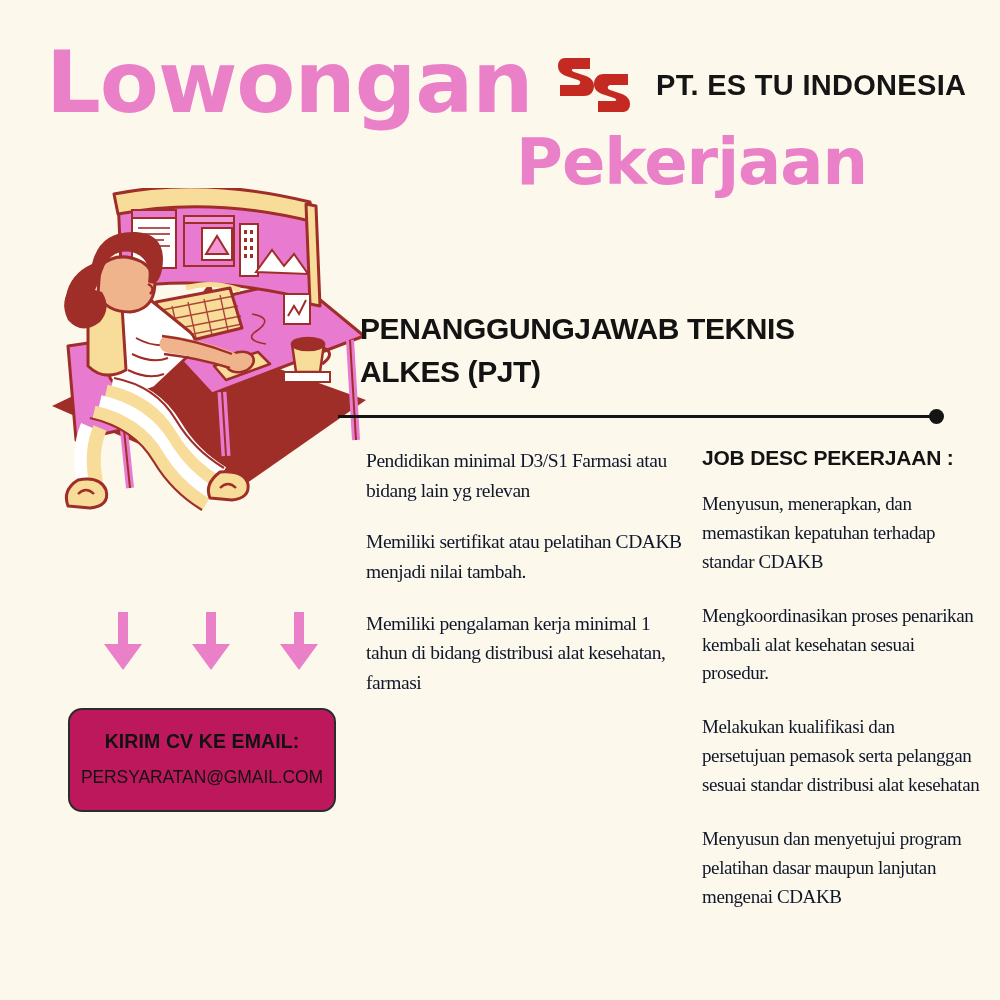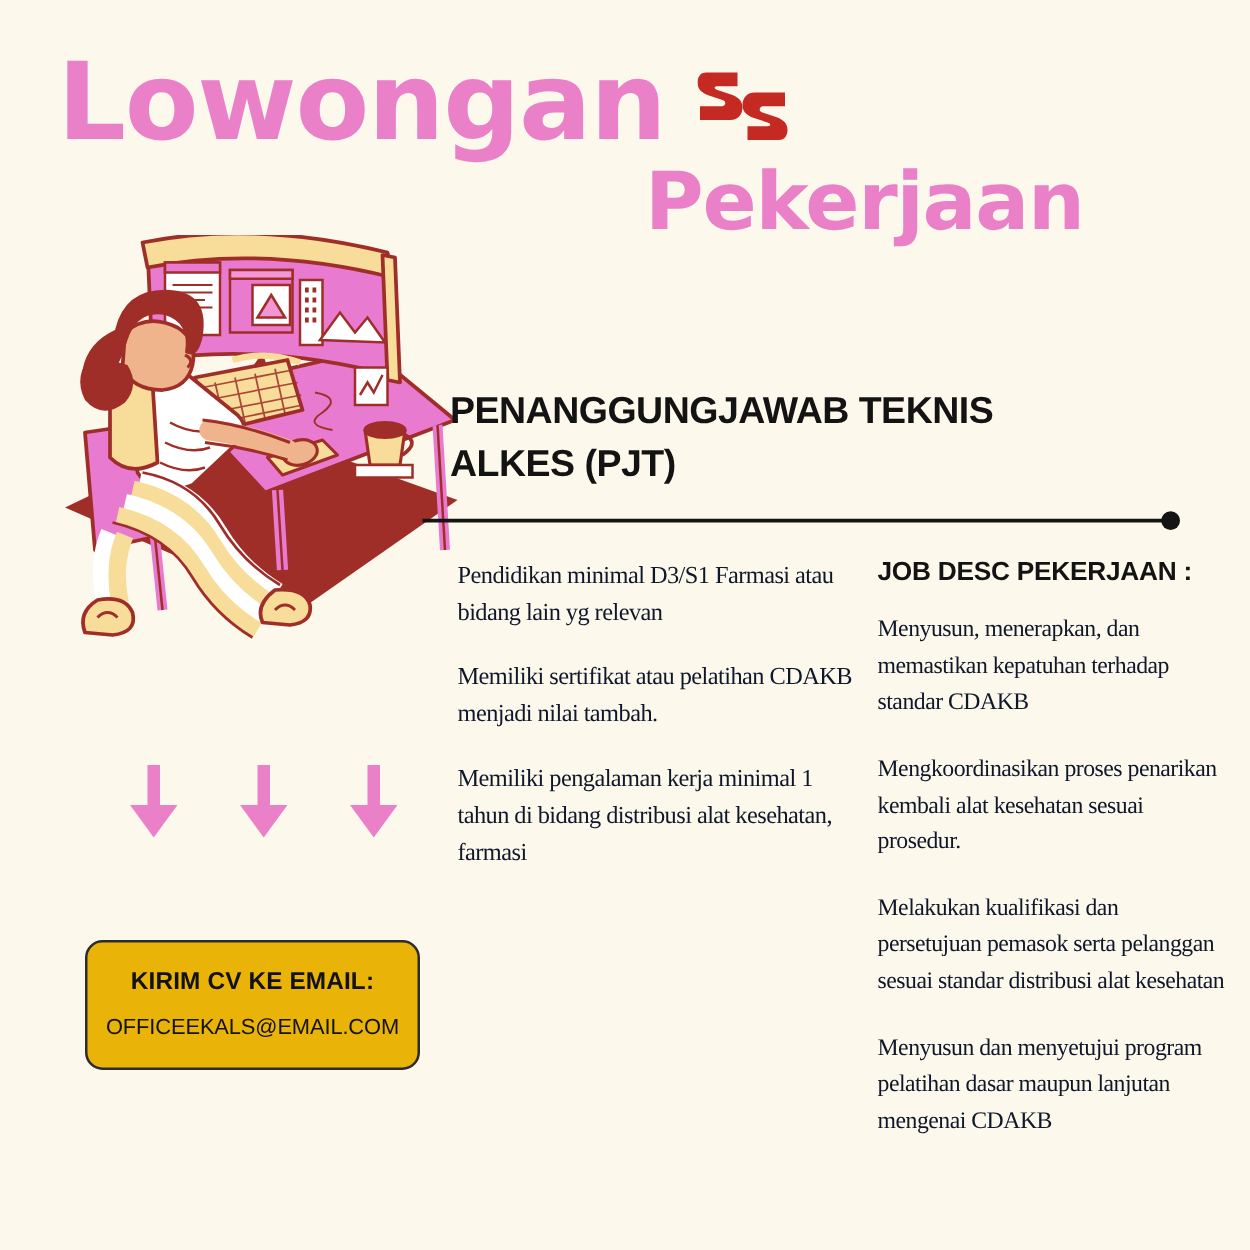--- a/index.html
+++ b/index.html
@@ -157,23 +157,22 @@
   
   .email-box {
     position: absolute;
     left: 68px;
     top: 708px;
     width: 268px;
     box-sizing: border-box;
     padding: 20px 10px 22px;
     border: 2px solid #2c2c2c;
     border-radius: 14px;
-    background: #eab308;
+    background: #be185d;
     text-align: center;
-    margin-top: 44px;
   }
   .email-label {
     font-size: 19.5px;
     font-weight: 700;
     color: #121212;
     letter-spacing: 0.1px;
     margin-bottom: 14px;
     font-family: "Liberation Sans", sans-serif;
   }
   .email-address {
@@ -191,20 +190,21 @@
 
   <div class="title-lowongan">Lowongan</div>
 
   <div class="brand-row">
     <span>
       <svg class="logo-mark" viewBox="0 0 76 58" xmlns="http://www.w3.org/2000/svg" aria-hidden="true">
         <path d="M32 2 H7 C2 2 0 6 0 10 C0 15 3 18 8 20 L20 24 C23 25 23 28 20 29 H2 V40 H26 C33 40 36 35 36 30 C36 25 33 22 28 20 L16 16 C13 15 13 13 16 13 H32 Z" fill="#C42A22"></path>
         <path d="M40 56 H65 C70 56 72 52 72 48 C72 43 69 40 64 38 L52 34 C49 33 49 30 52 29 H70 V18 H46 C39 18 36 23 36 28 C36 33 39 36 44 38 L56 42 C59 43 59 45 56 45 H40 Z" fill="#C42A22"></path>
       </svg>
     </span>
+    <span class="brand-name">PT. ES TU INDONESIA</span>
   </div>
 
   <div class="title-pekerjaan">Pekerjaan</div>
 
   <div class="illustration">
     <svg viewBox="0 0 330 330" xmlns="http://www.w3.org/2000/svg" aria-hidden="true">
 
       <path d="M8 218 L150 150 L322 212 L196 300 Z" fill="#A02E28"></path>
 
       <path d="M96 128 L252 92 L320 148 L168 206 Z" fill="#E87AD0" stroke="#A02E28" stroke-width="3" stroke-linejoin="round"></path>
@@ -359,16 +359,16 @@
     </span>
     <span>
       <svg class="arrow" viewBox="0 0 38 58" xmlns="http://www.w3.org/2000/svg" aria-hidden="true">
         <path d="M14 0 H24 V32 H38 L19 58 L0 32 H14 Z" fill="#EA80C8"></path>
       </svg>
     </span>
   </div>
 
   <div class="email-box">
     <div class="email-label">KIRIM CV KE EMAIL:</div>
-    <div class="email-address">OFFICEEKALS@EMAIL.COM</div>
+    <div class="email-address">PERSYARATAN@GMAIL.COM</div>
   </div>
 
 </div>
 
 </body></html>

